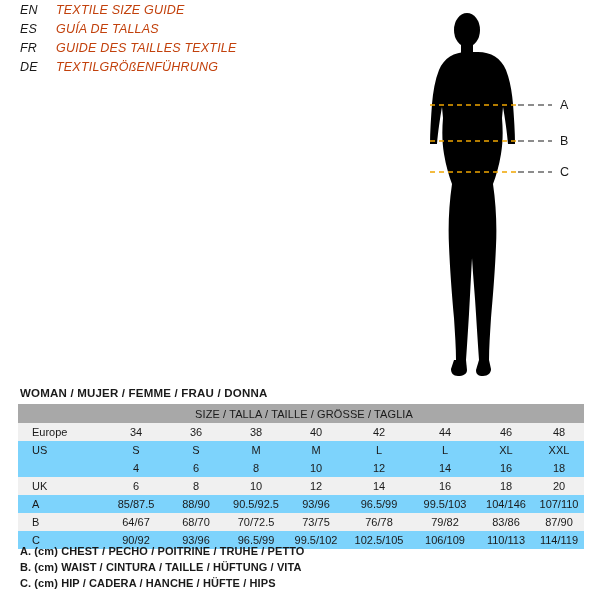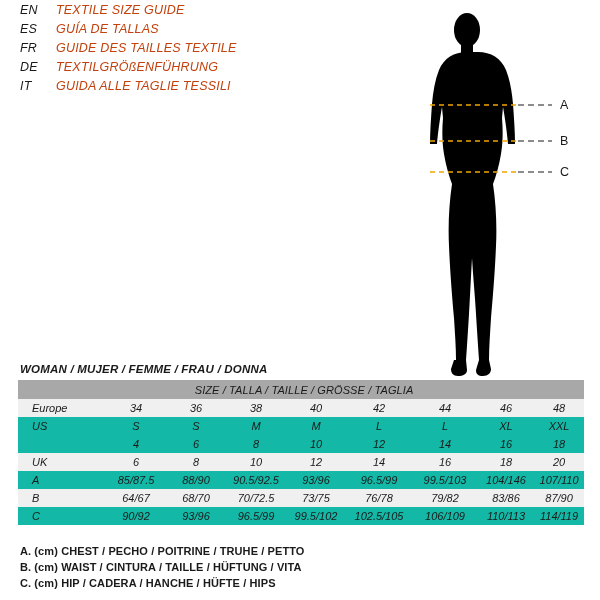--- a/index.html
+++ b/index.html
@@ -58,23 +58,22 @@
     color: #1a1a1a;
   }
   .lbl-a { left: 168px; top: 90px; }
   .lbl-b { left: 168px; top: 126px; }
   .lbl-c { left: 168px; top: 157px; }
 
   
   .table-block {
     position: absolute;
     left: 18px;
-    top: 363px;
+    top: 387px;
     width: 452px;
-    font-style: italic;
   }
   .gender-line {
     font-size: 11.5px;
     font-weight: bold;
     letter-spacing: 0.2px;
     padding: 0 0 5px 2px;
     color: #1a1a1a;
   }
   table.size-table {
     border-collapse: collapse;
@@ -92,21 +91,21 @@
   table.size-table tr.head td {
     background: #a8a8a8;
     text-align: center;
     padding-left: 6px;
     font-size: 11px;
     font-weight: normal;
     letter-spacing: 0.1px;
     height: 17px;
   }
   table.size-table tr.zebra-light td { background: #f0f0f0; }
-  table.size-table tr.zebra-dark td { background: #14b8a6; }
+  table.size-table tr.zebra-dark td { background: #7dd3fc; }
   table.size-table td.rowlabel {
     text-align: left;
     padding-left: 14px;
   }
 
   
   .notes {
     position: absolute;
     left: 20px;
     top: 543px;
@@ -132,24 +131,20 @@
     <span class="title-lang">ES</span>
     <span class="title-text">GUÍA DE TALLAS</span>
   </div>
   <div class="title-row">
     <span class="title-lang">FR</span>
     <span class="title-text">GUIDE DES TAILLES TEXTILE</span>
   </div>
   <div class="title-row">
     <span class="title-lang">DE</span>
     <span class="title-text">TEXTILGRÖßENFÜHRUNG</span>
-  </div>
-  <div class="title-row">
-    <span class="title-lang">IT</span>
-    <span class="title-text">GUIDA ALLE TAGLIE TESSILI</span>
   </div>
 </div>
 
 <div class="figure-wrap">
   <svg width="200" height="370" viewBox="0 0 200 370">
 
     <g fill="#000000">
 
       <ellipse cx="75" cy="22" rx="13" ry="17"></ellipse>
 

